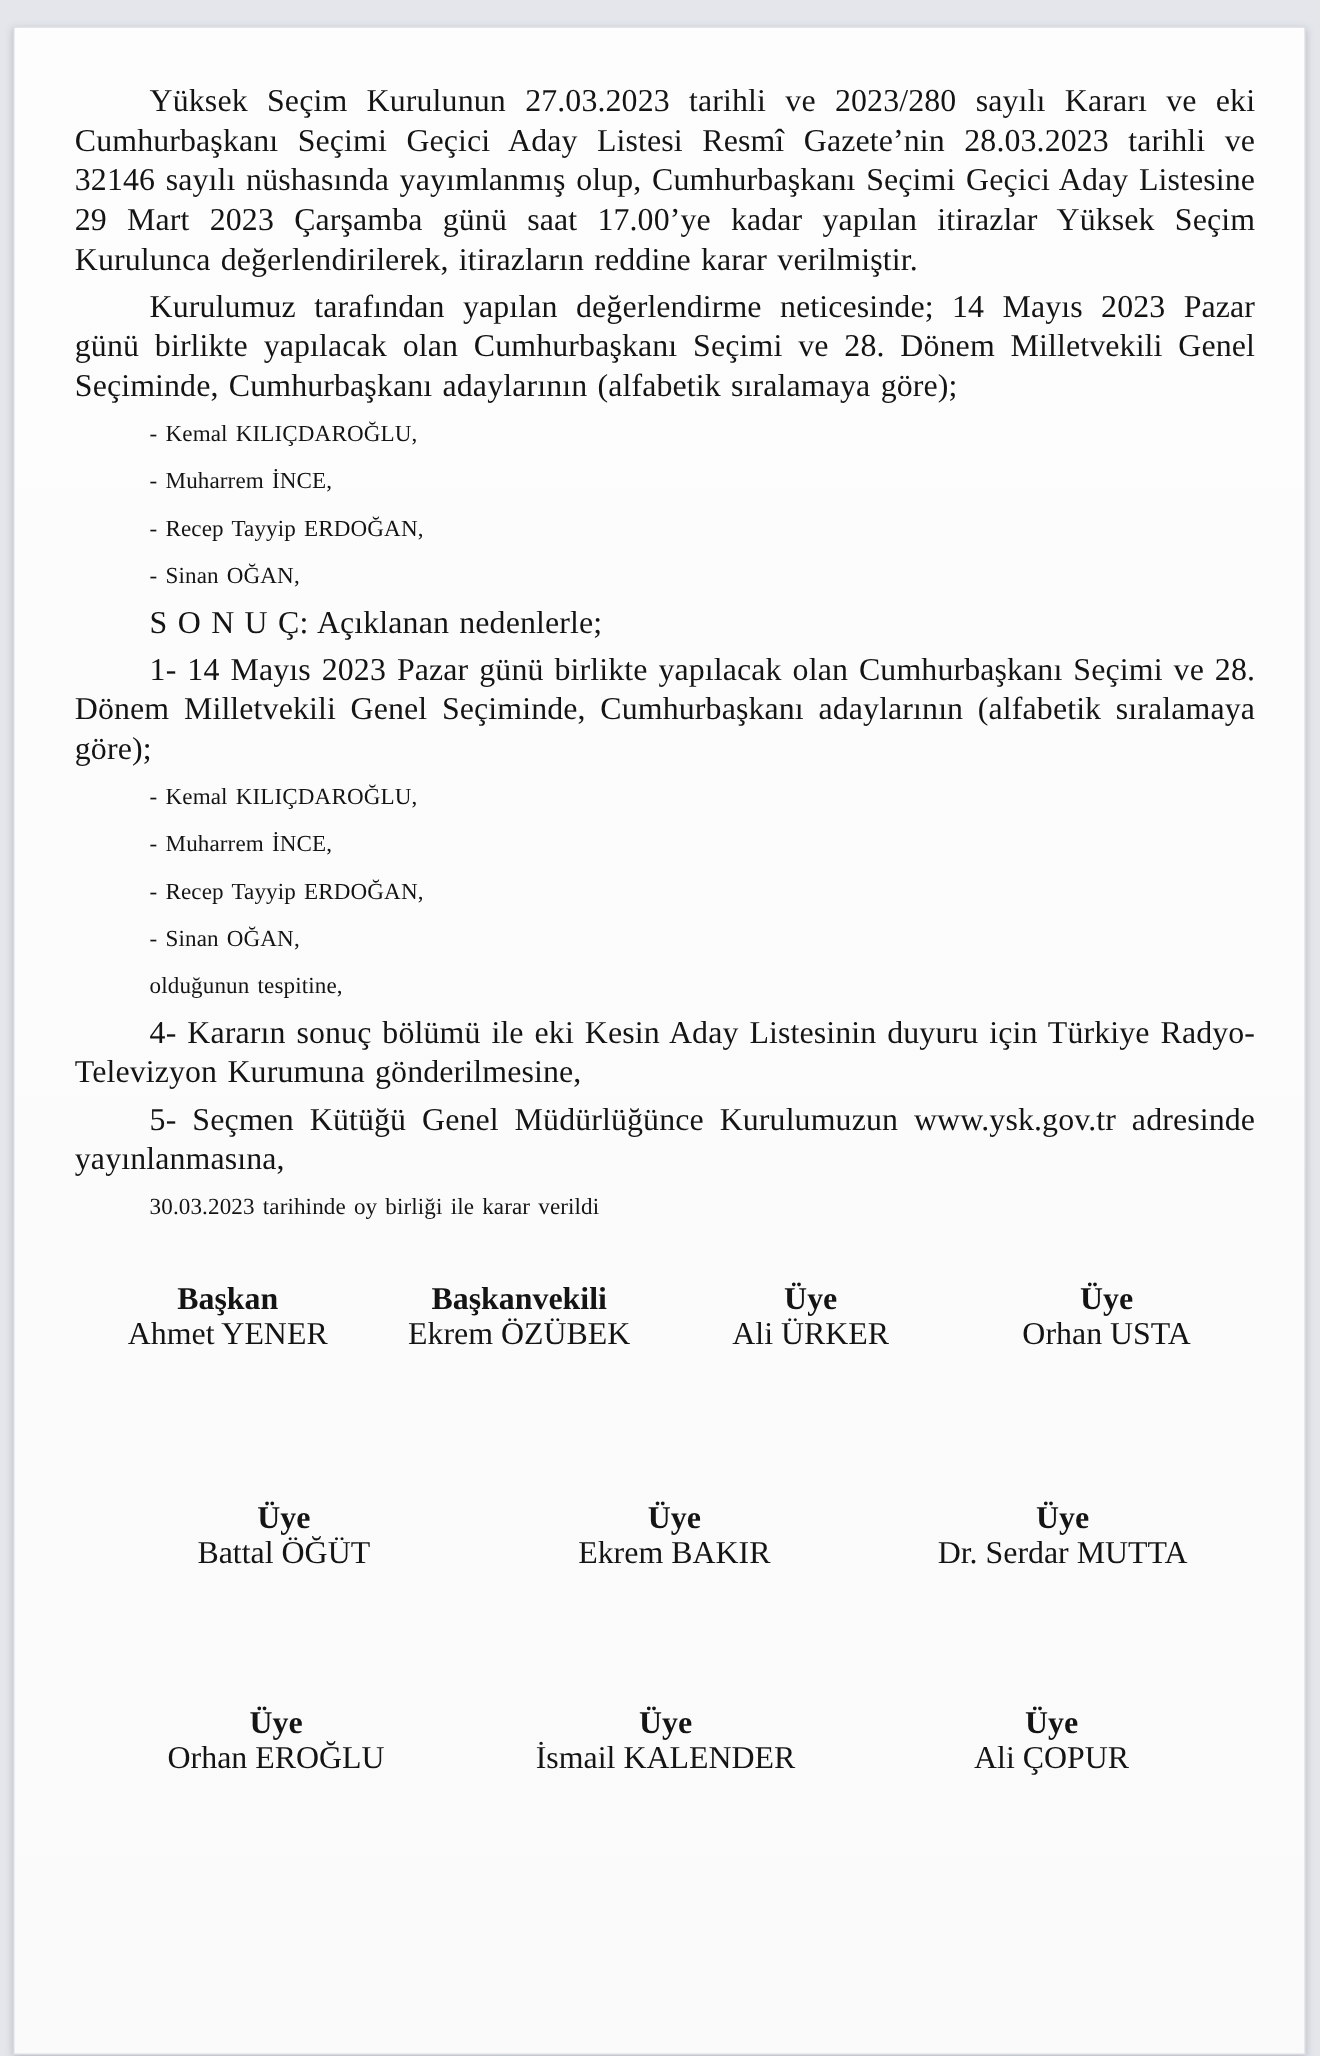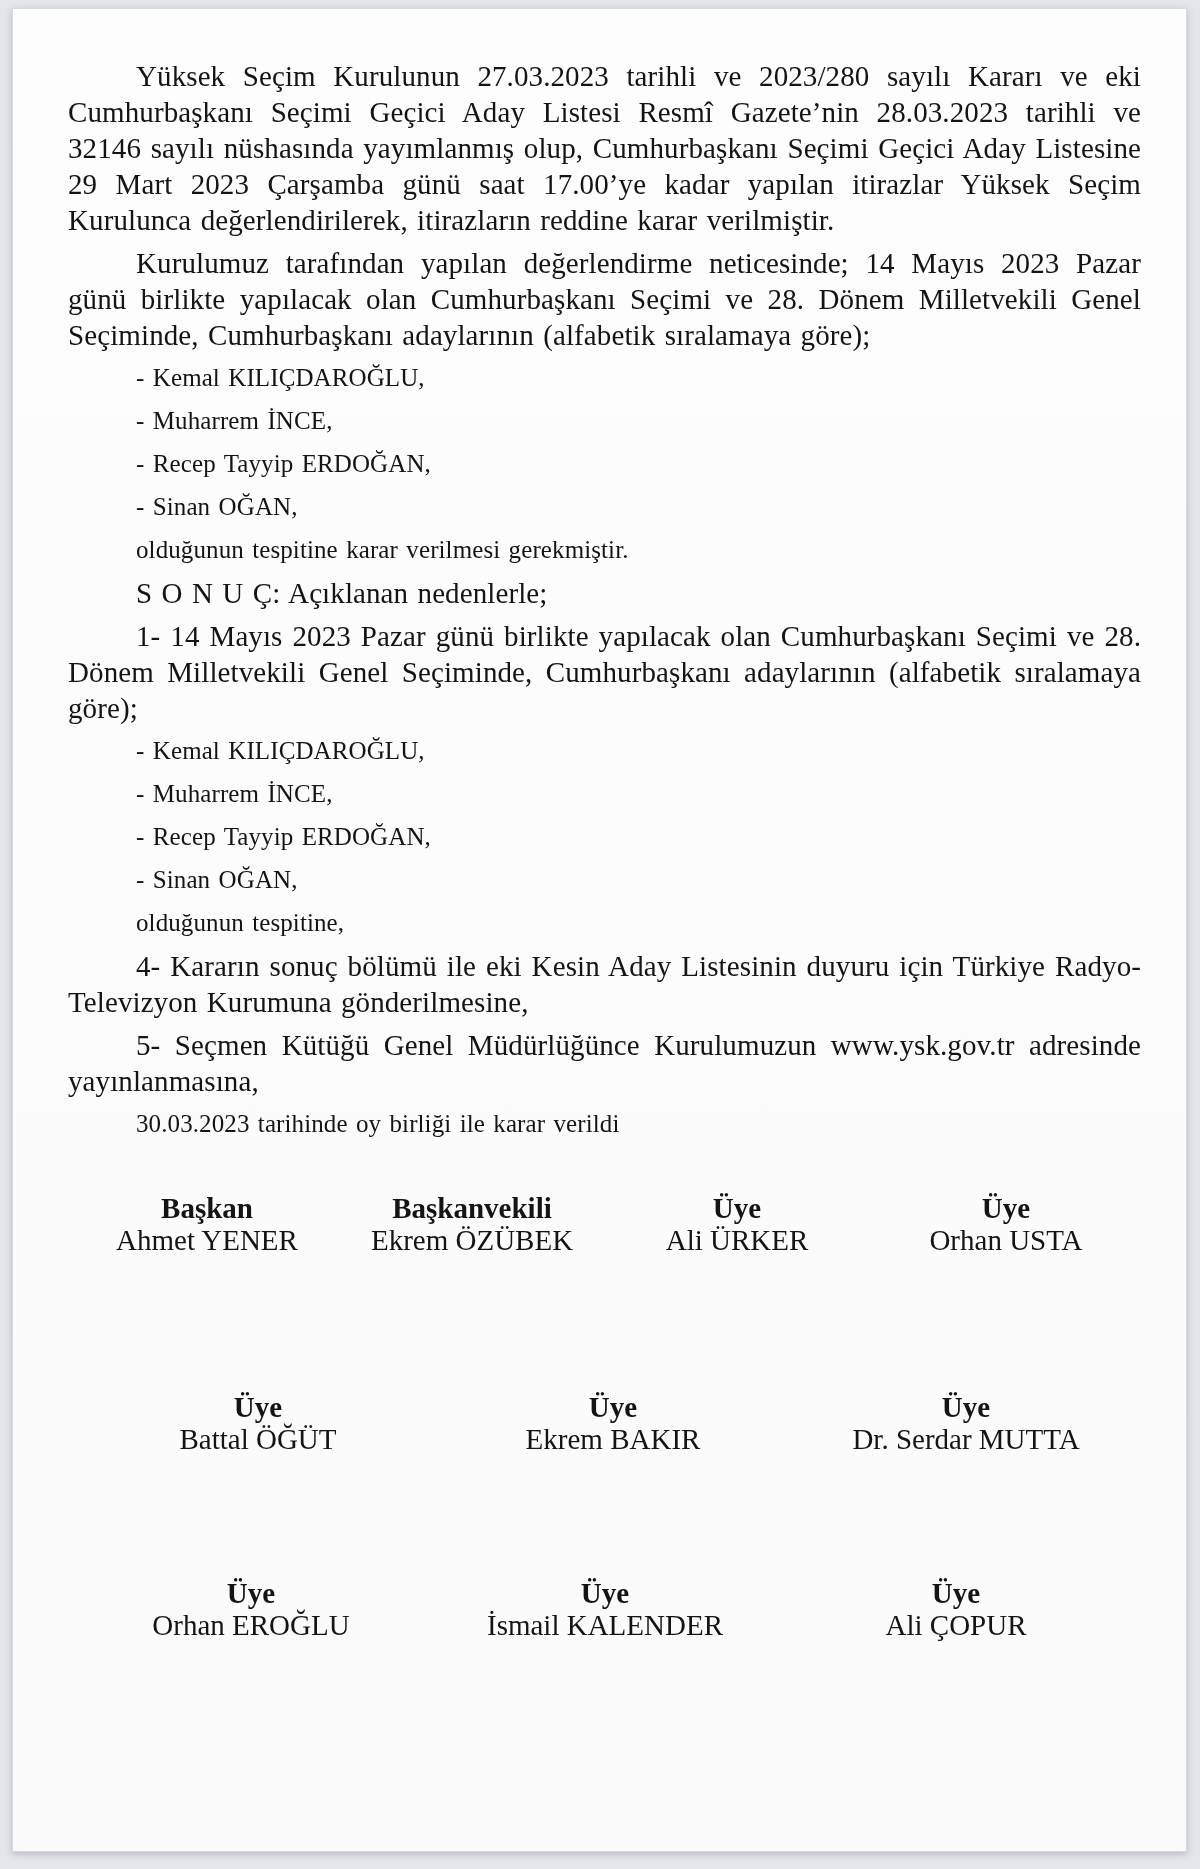--- a/index.html
+++ b/index.html
@@ -10,21 +10,21 @@
     width: 1200px;
     height: 1869px;
     position: relative;
     background: #e4e6ec;
     font-family: "Liberation Serif", serif;
     overflow: hidden;
   }
   .paper {
     position: absolute;
     left: 12px;
-    top: 8px;
+    top: 24px;
     width: 1175px;
     height: 1844px;
     box-sizing: border-box;
     background: linear-gradient(180deg, #fdfdfe 0%, #fbfbfc 60%, #fafafb 100%);
     border: 1px solid #d6d8dc;
     box-shadow: 0 2px 7px rgba(95,100,115,0.35);
     padding: 49px 45px 20px 55px;
     color: #141414;
   }
   .para {
@@ -33,21 +33,21 @@
     text-align: justify;
     text-indent: 68px;
     margin: 7px 0 0 0;
     word-spacing: 2px;
     letter-spacing: 0.1px;
   }
   .para.first {
     margin-top: 0;
   }
   .cand {
-    font-size: 25px;
+    font-size: 21px;
     line-height: 36px;
     text-indent: 68px;
     margin: 7px 0 0 0;
     word-spacing: 2px;
     letter-spacing: 0.1px;
     text-align: left;
   }
   .num, .sonuc-label {
     font-weight: normal;
   }
@@ -94,21 +94,20 @@
 
   <p class="para">Kurulumuz tarafından yapılan değerlendirme neticesinde; 14 Mayıs 2023 Pazar günü birlikte yapılacak olan Cumhurbaşkanı Seçimi ve 28. Dönem Milletvekili Genel Seçiminde, Cumhurbaşkanı adaylarının (alfabetik sıralamaya göre);</p>
 
   <div>
     <p class="cand">- Kemal KILIÇDAROĞLU,</p>
     <p class="cand">- Muharrem İNCE,</p>
     <p class="cand">- Recep Tayyip ERDOĞAN,</p>
     <p class="cand">- Sinan OĞAN,</p>
   </div>
 
-  <p class="cand">olduğunun tespitine karar verilmesi gerekmiştir.</p>
 
   <p class="para"><span class="sonuc-label">S O N U Ç:</span> <span>Açıklanan nedenlerle;</span></p>
 
   <p class="para"><span class="num">1-</span> <span>14 Mayıs 2023 Pazar günü birlikte yapılacak olan Cumhurbaşkanı Seçimi ve 28. Dönem Milletvekili Genel Seçiminde, Cumhurbaşkanı adaylarının (alfabetik sıralamaya göre);</span></p>
 
   <div>
     <p class="cand">- Kemal KILIÇDAROĞLU,</p>
     <p class="cand">- Muharrem İNCE,</p>
     <p class="cand">- Recep Tayyip ERDOĞAN,</p>
     <p class="cand">- Sinan OĞAN,</p>

